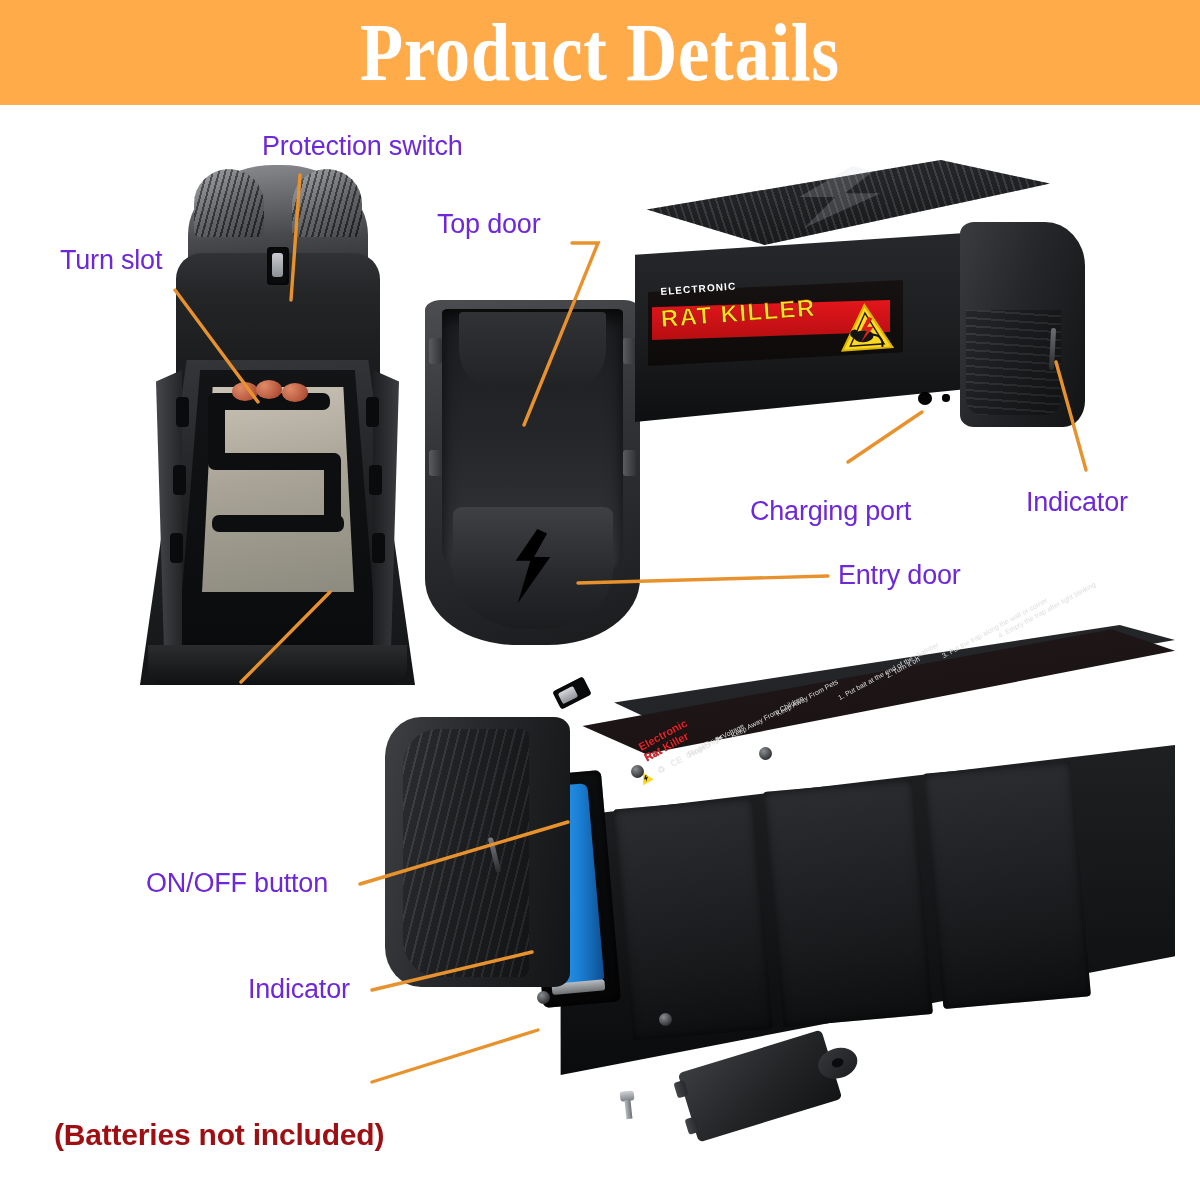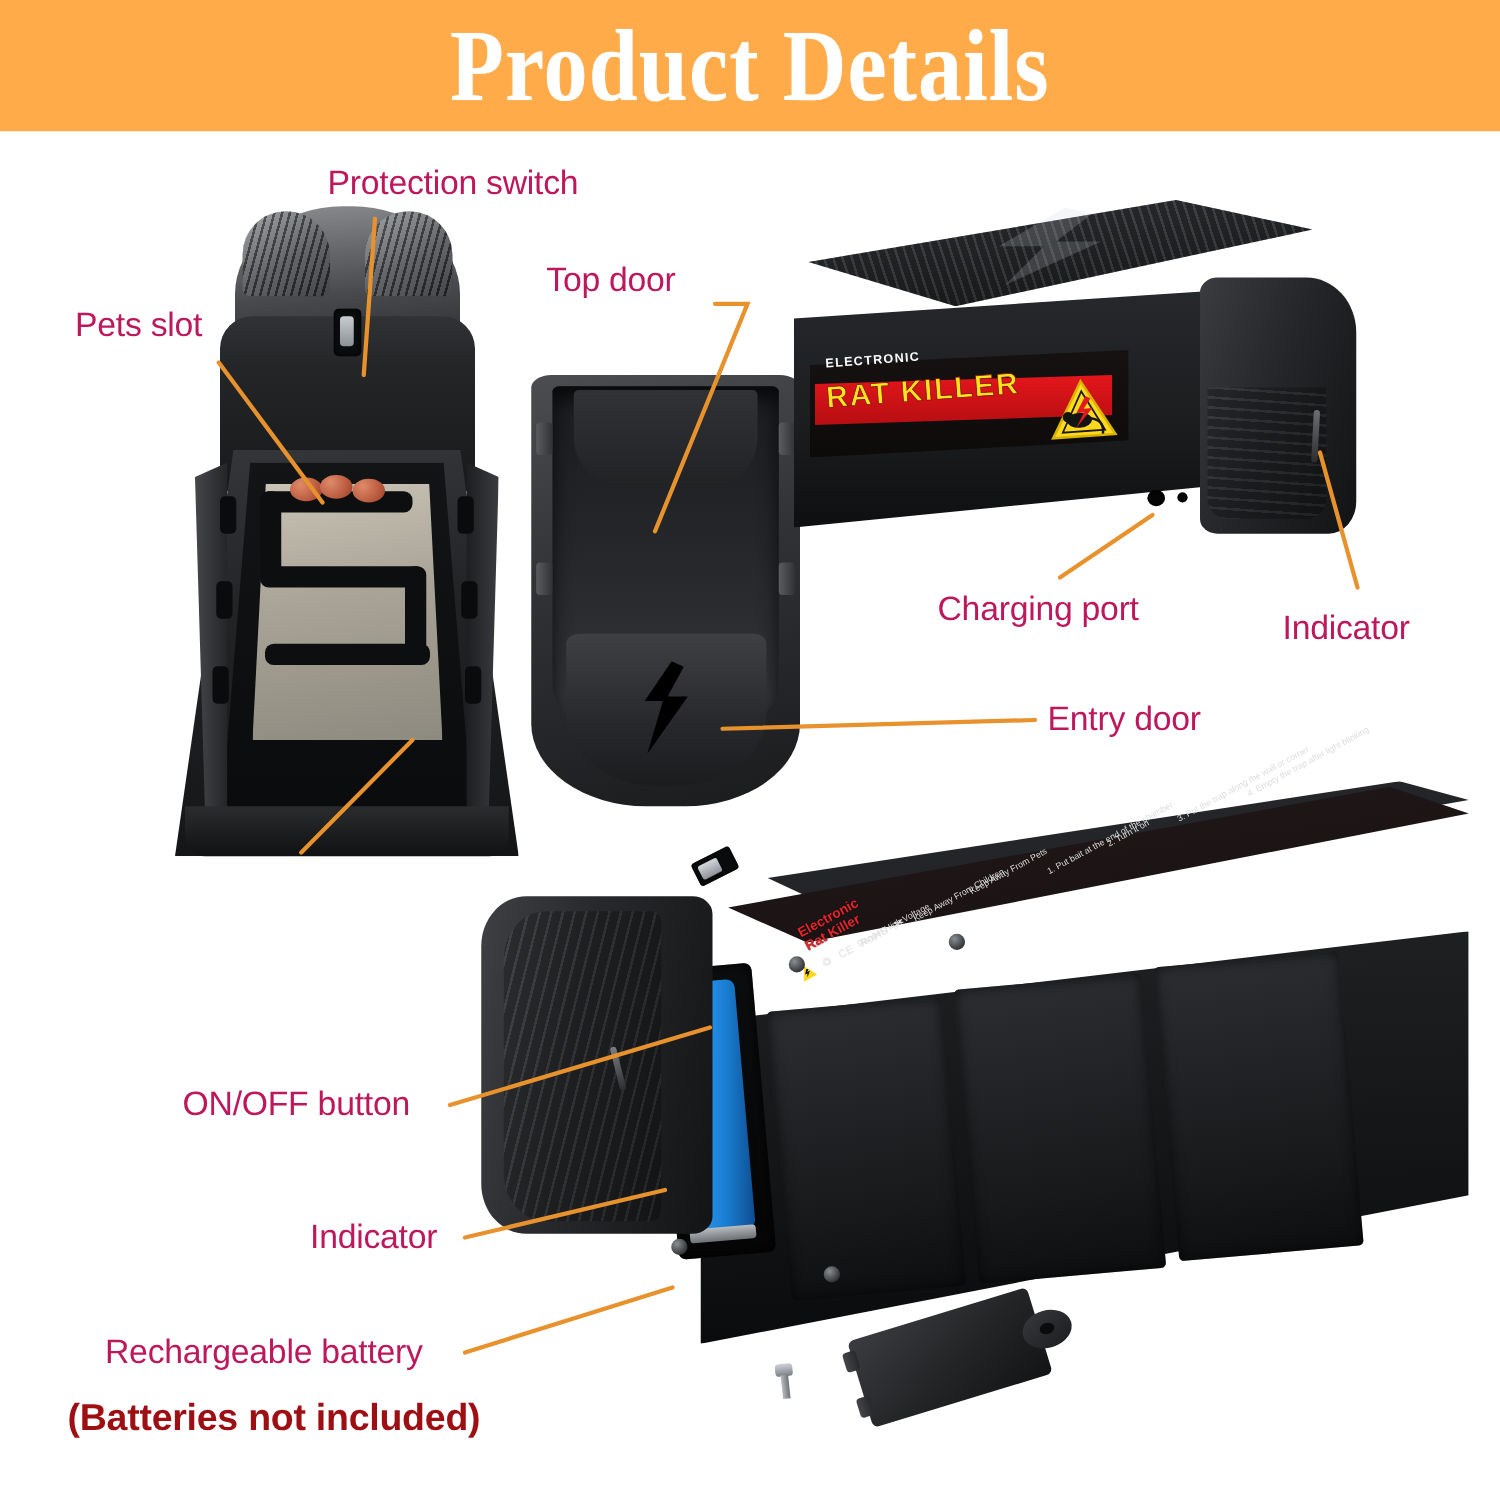--- a/index.html
+++ b/index.html
@@ -9,21 +9,21 @@
 
   
   .banner{position:absolute;left:0;top:0;width:1200px;height:105px;
           background:#ffab4a;display:flex;align-items:center;justify-content:center;}
   .banner-title{font-family:"Liberation Serif",serif;font-weight:700;
           font-size:82px;color:#ffffff;letter-spacing:1px;line-height:1;
           transform:scaleX(.86);transform-origin:center;
           text-shadow:0 0 1px rgba(255,255,255,.5);}
 
   
-  .lbl{position:absolute;font-size:27px;color:#be185d;white-space:nowrap;
+  .lbl{position:absolute;font-size:27px;color:#6d28d9;white-space:nowrap;
        letter-spacing:-.2px;}
   .lbl.red{color:#9e0f13;font-weight:700;font-size:30px;}
 
   
   #leads{position:absolute;left:0;top:0;width:1200px;height:1200px;
          pointer-events:none;}
 
   
   .art{position:absolute;}
 
@@ -343,25 +343,24 @@
       <line x1="848" y1="462" x2="922" y2="412"></line>
       <line x1="1086" y1="470" x2="1056" y2="362"></line>
       <line x1="241" y1="682" x2="330" y2="592"></line>
       <line x1="828" y1="576" x2="578" y2="583"></line>
       <line x1="360" y1="884" x2="568" y2="822"></line>
       <line x1="372" y1="990" x2="532" y2="952"></line>
       <line x1="372" y1="1082" x2="538" y2="1030"></line>
     </g>
   </svg>
 
-  <div class="lbl" style="left:60px;top:245px;">Pets slot</div>
+  <div class="lbl" style="left:60px;top:245px;">Turn slot</div>
   <div class="lbl" style="left:262px;top:131px;">Protection switch</div>
   <div class="lbl" style="left:437px;top:209px;">Top door</div>
-  <div class="lbl" style="left:750px;top:472px;text-align:center;">Charging port</div>
+  <div class="lbl" style="left:750px;top:496px;text-align:center;">Charging port</div>
   <div class="lbl" style="left:1026px;top:487px;">Indicator</div>
   <div class="lbl" style="left:838px;top:560px;">Entry door</div>
   <div class="lbl" style="left:146px;top:868px;">ON/OFF button</div>
   <div class="lbl" style="left:248px;top:974px;">Indicator</div>
-  <div class="lbl" style="left:84px;top:1066px;">Rechargeable battery</div>
 
   <div class="lbl red" style="left:22px;top:1118px;margin-left:32px;">(Batteries not included)</div>
 
 </div>
 
 </body></html>

